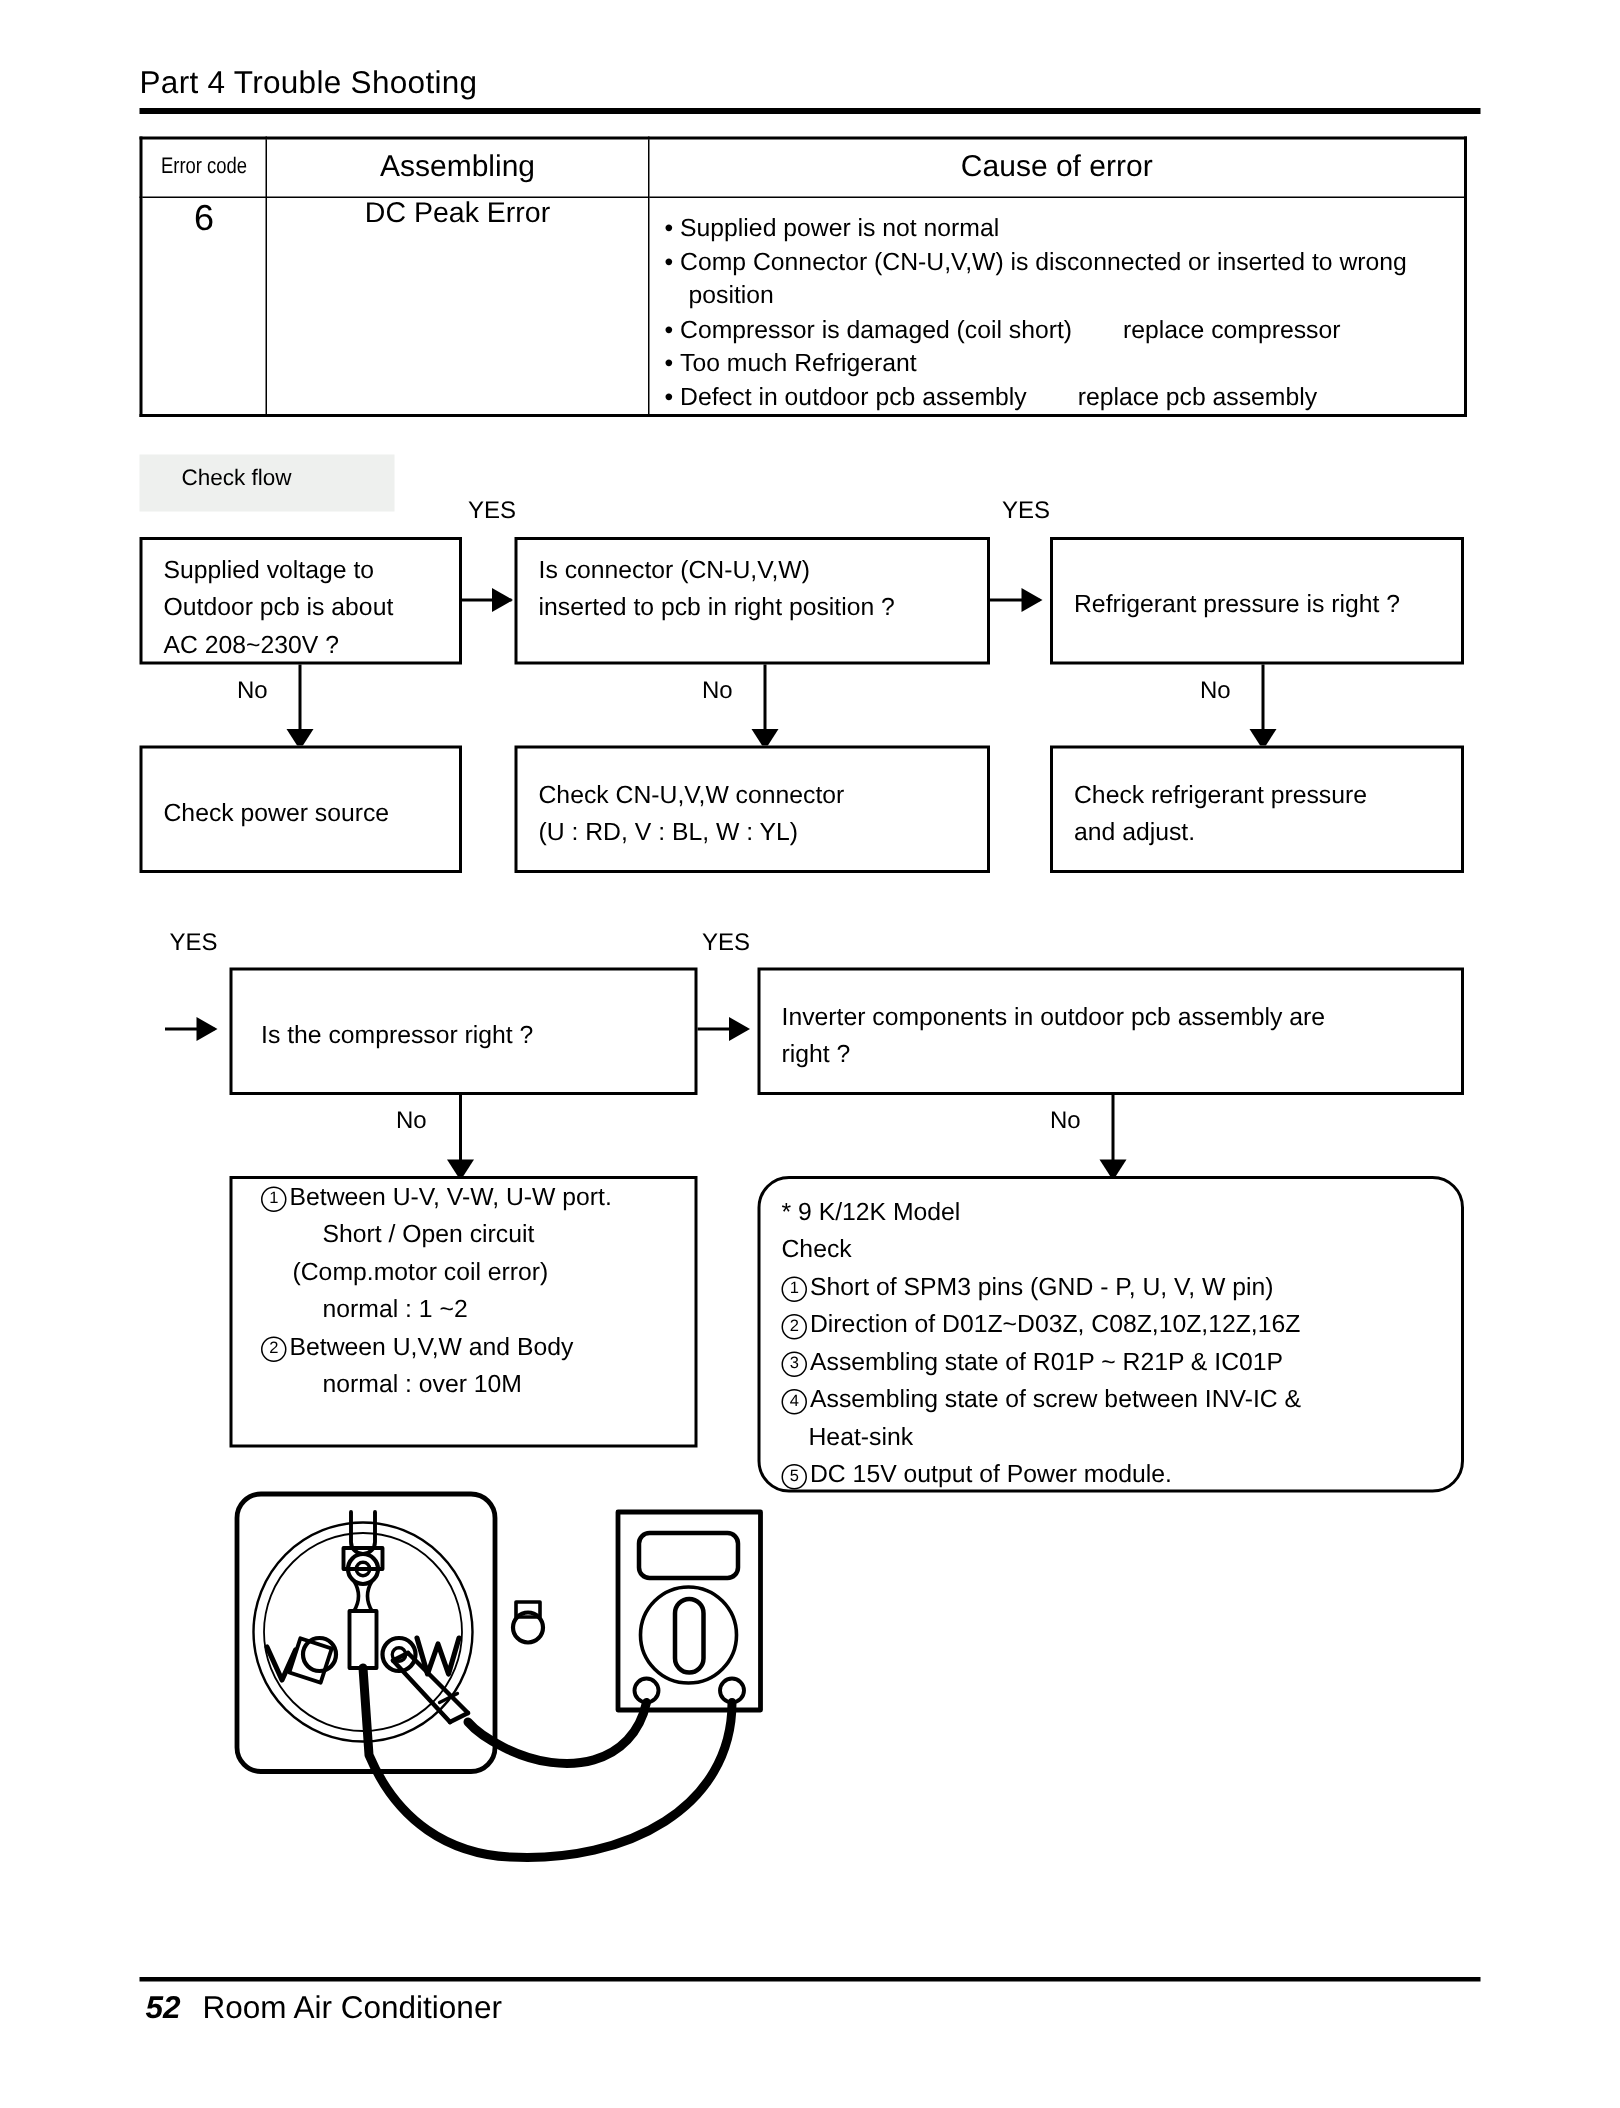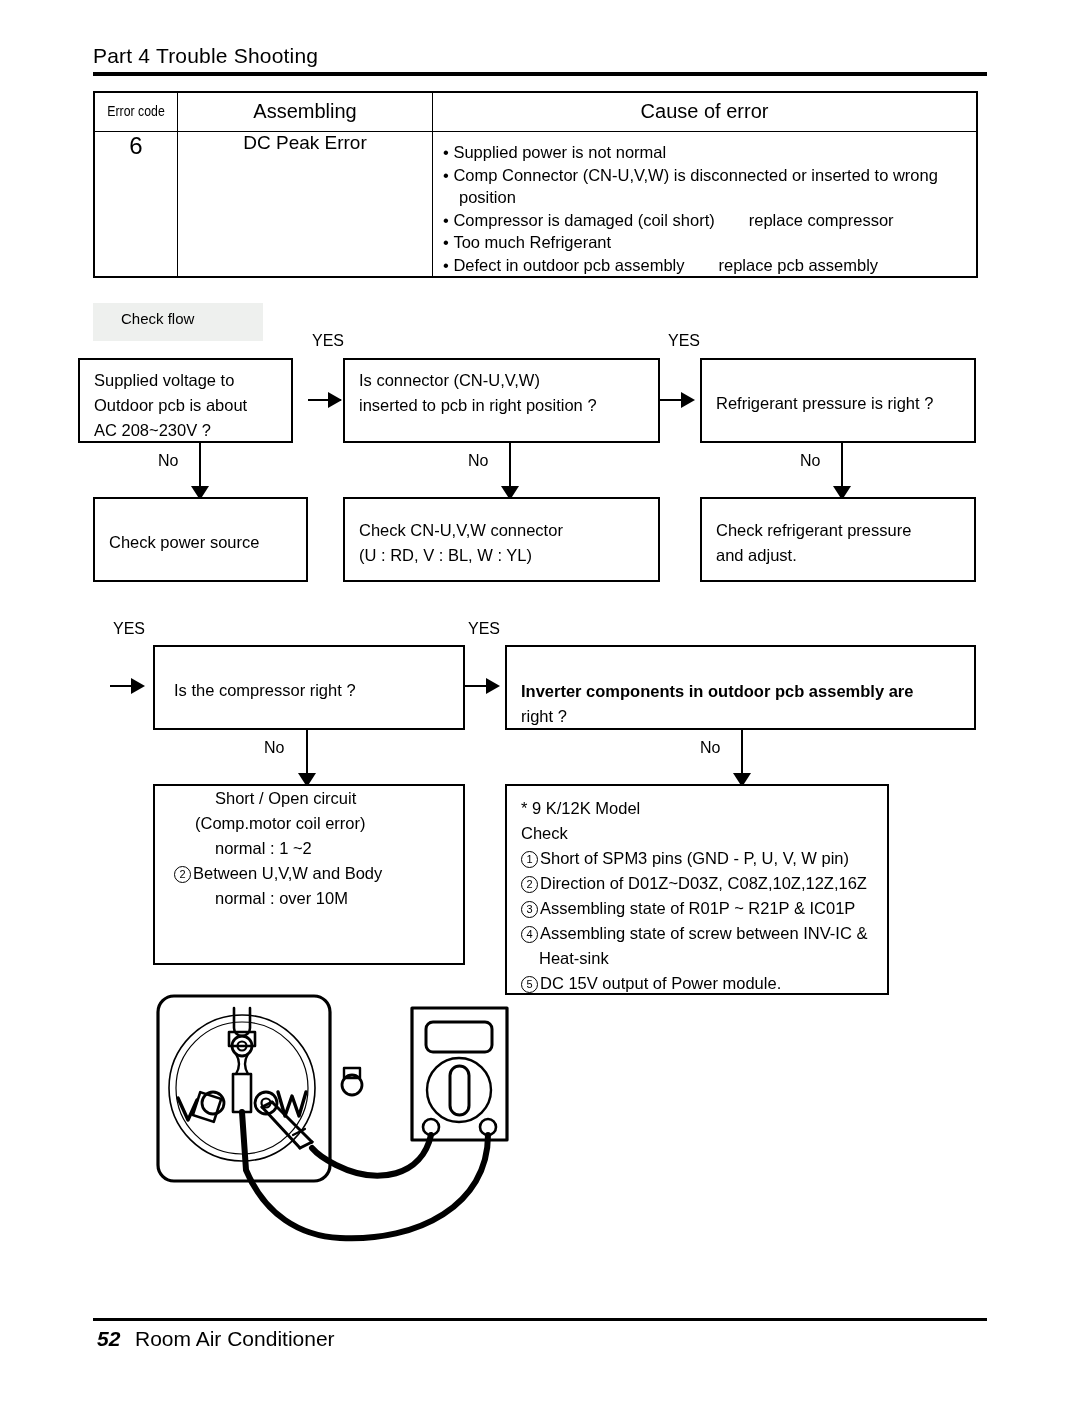--- a/index.html
+++ b/index.html
@@ -89,21 +89,21 @@
 </tbody>
   </table>
 
 <div class="abs" id="check-flow">
   <span>Check flow</span>
 </div>
 
 <div class="abs lbl" style="left:312px;top:332px;">YES</div>
 <div class="abs lbl" style="left:668px;top:332px;">YES</div>
 
-<div class="abs fbox" style="left:78px;top:358px;width:215px;height:85px;">
+<div class="abs fbox" style="left:93px;top:358px;width:215px;height:85px;">
   <div class="t" style="padding-top:8px;">Supplied voltage to</div>
   <div class="t">Outdoor  pcb  is about</div>
   <div class="t">AC 208~230V ?</div>
 </div>
 
 <div class="abs hline" style="left:308px;top:399px;width:33px;"></div>
 <div class="abs ahead-r" style="left:328px;top:392px;"></div>
 
 <div class="abs fbox" style="left:343px;top:358px;width:317px;height:85px;">
   <div class="t" style="padding-top:8px;">Is connector (CN-U,V,W)</div>
@@ -151,43 +151,46 @@
 <div class="abs ahead-r" style="left:131px;top:678px;"></div>
 
 <div class="abs fbox" style="left:153px;top:645px;width:312px;height:85px;">
   <div class="t" style="padding-top:31px;padding-left:19px;">Is the compressor right ?</div>
 </div>
 
 <div class="abs hline" style="left:465px;top:685px;width:33px;"></div>
 <div class="abs ahead-r" style="left:486px;top:678px;"></div>
 
 <div class="abs fbox" style="left:505px;top:645px;width:471px;height:85px;">
-  <div class="t" style="padding-top:32px;font-weight:bold;">Inverter components in outdoor pcb assembly are</div>
+  <div class="t" style="padding-top:19px;">Inverter components in outdoor pcb assembly are</div>
   <div class="t">right ?</div>
 </div>
 
 <div class="abs lbl" style="left:264px;top:739px;">No</div>
 <div class="abs vline" style="left:306px;top:730px;height:47px;"></div>
 <div class="abs ahead-d" style="left:298px;top:773px;"></div>
 
 <div class="abs lbl" style="left:700px;top:739px;">No</div>
 <div class="abs vline" style="left:741px;top:730px;height:47px;"></div>
 <div class="abs ahead-d" style="left:733px;top:773px;"></div>
 
 <div class="abs fbox" style="left:153px;top:784px;width:312px;height:181px;">
+  <div class="t" style="padding-left:19px;">
+    <span class="circn">1</span><span>Between U-V, V-W, U-W port.</span>
+  </div>
   <div class="t" style="padding-left:60px;">Short / Open circuit</div>
   <div class="t" style="padding-left:40px;">(Comp.motor coil error)</div>
   <div class="t" style="padding-left:60px;">normal : 1 ~2</div>
   <div class="t" style="padding-left:19px;">
     <span class="circn">2</span><span>Between U,V,W and Body</span>
   </div>
   <div class="t" style="padding-left:60px;">normal : over 10M</div>
 </div>
 
-<div class="abs fbox" style="left:505px;top:784px;width:384px;height:211px;">
+<div class="abs fbox" style="left:505px;top:784px;width:471px;height:211px;border-radius:21px;">
   <div class="t" style="padding-top:10px;">* 9 K/12K Model</div>
   <div class="t">Check</div>
   <div class="t"><span class="circn">1</span><span>Short of SPM3 pins (GND - P, U, V, W pin)</span></div>
   <div class="t"><span class="circn">2</span><span>Direction of D01Z~D03Z, C08Z,10Z,12Z,16Z</span></div>
   <div class="t"><span class="circn">3</span><span>Assembling state of R01P ~ R21P &amp; IC01P</span></div>
   <div class="t"><span class="circn">4</span><span>Assembling state of screw between INV-IC &amp;</span></div>
   <div class="t" style="padding-left:32px;">Heat-sink</div>
   <div class="t"><span class="circn">5</span><span>DC 15V output of Power module.</span></div>
 </div>
 

